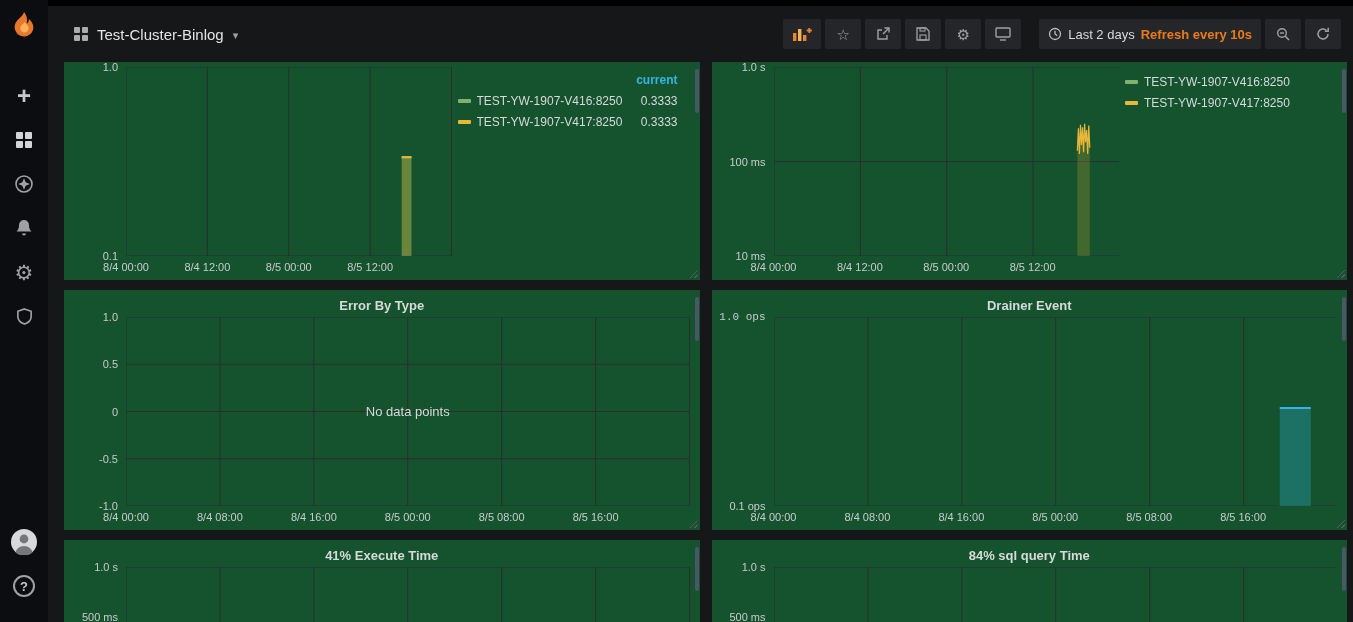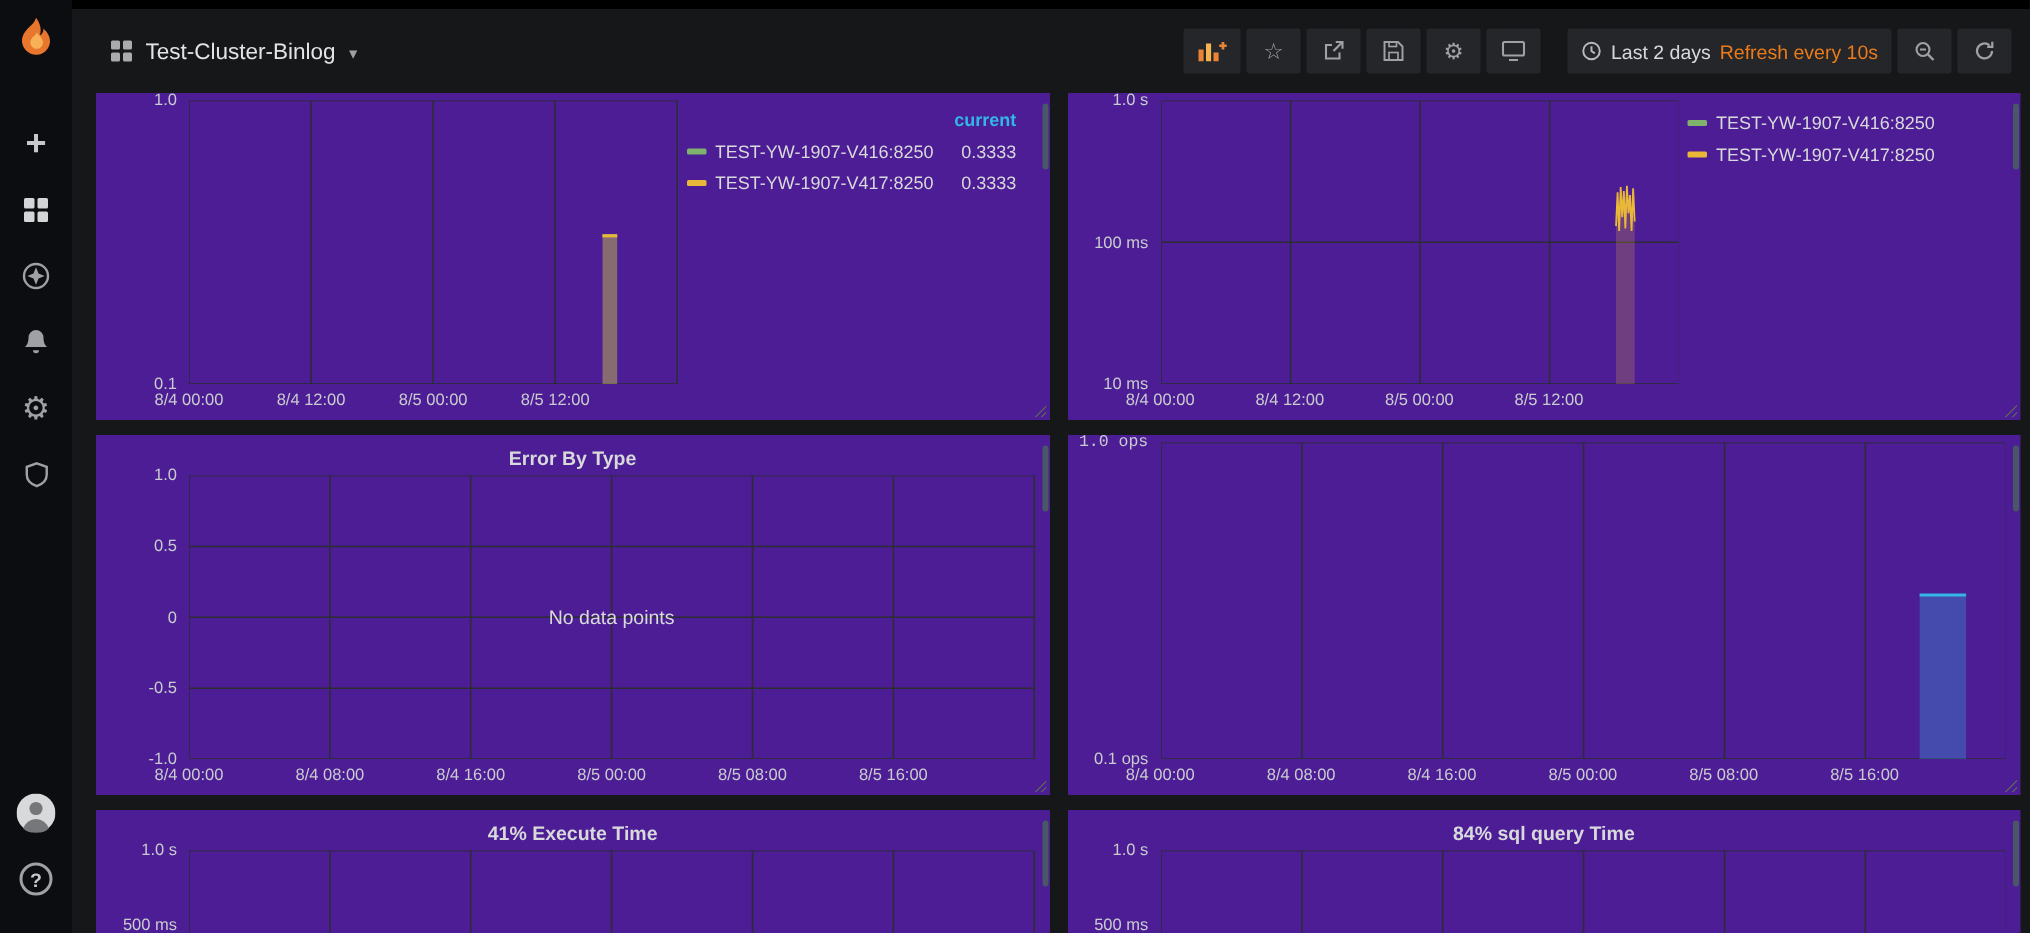--- a/index.html
+++ b/index.html
@@ -28,28 +28,28 @@
   .main{flex:1;display:flex;flex-direction:column;min-width:0;padding-top:6px}
   .navbar{height:44px;display:flex;align-items:center;padding:12px 12px 0 26px}
   .nav-title{display:flex;align-items:center;gap:9px;cursor:pointer}
   .nav-title-text{font-size:15px;color:#e3e4e6}
   .caret{color:#9fa1a4;font-size:11px;padding-top:2px}
   .nav-right{margin-left:auto;display:flex;align-items:center;gap:4px}
   .nav-btn{height:30px;min-width:36px;padding:0 9px;background:#25262a;border:none;border-radius:2px;
     display:flex;align-items:center;justify-content:center;gap:6px;color:#9fa1a4;cursor:pointer;
     font-family:inherit;font-size:14px}
   .timepicker{margin-left:14px;font-size:13px;color:#d8d9da;white-space:nowrap}
-  .refresh-text{color:#eb7b18;font-weight:normal}
+  .refresh-text{color:#eb7b18;font-weight:bold}
   .glyph{font-size:15px;line-height:1}
 
   
   .dashboard{flex:1;padding:12px 6px 0 16px;overflow:hidden}
   .row{display:grid;grid-template-columns:1fr 1fr;gap:12px;margin-bottom:10px}
   .row1{height:218px}.row2{height:240px}.row3{height:150px}
-  .panel{background:#4c1d95;position:relative;display:flex;flex-direction:column;
+  .panel{background:#14532d;position:relative;display:flex;flex-direction:column;
     padding:5px 10px 4px 10px;height:100%}
   .panel-title{flex:0 0 22px;line-height:22px;text-align:center;font-size:13px;font-weight:bold;
     color:#d8d9da;cursor:pointer}
   .panel-title:empty{display:none}
   .panel-body{flex:1;display:flex;min-height:0}
   .chart{flex:1;display:flex;min-width:0}
   .yaxis{width:52px;flex-shrink:0;position:relative;margin-bottom:20px}
   .ylabel{position:absolute;right:8px;transform:translateY(-50%);font-size:11px;color:#c9cbce;white-space:nowrap}
   .chart-right{flex:1;display:flex;flex-direction:column;min-width:0}
   .plot{flex:1;position:relative;cursor:crosshair}
@@ -337,20 +337,21 @@
                     <div class="xlabel" style="left: 66.67%;">8/5 08:00</div>
                     <div class="xlabel" style="left: 83.33%;">8/5 16:00</div>
                   </div>
                 </div>
               </div>
             </div>
           <div class="scroll-thumb"></div>
           <div class="resize-corner"></div>
         </section>
         <section class="panel" data-panel="3">
+          <h2 class="panel-title">Drainer Event</h2>
           <div class="panel-body">
               <div class="chart">
                 <div class="yaxis">
                   <div class="ylabel" style="top: 0%; font-family: Liberation Mono, monospace;">1.0 ops</div>
                   <div class="ylabel" style="top: 100%;">0.1 ops</div>
                 </div>
                 <div class="chart-right">
                   <div class="plot">
                     <svg viewBox="0 0 100 100" preserveAspectRatio="none">
                       <line x1="0" y1="0" x2="100" y2="0" stroke="#2c2d31" vector-effect="non-scaling-stroke"></line>

